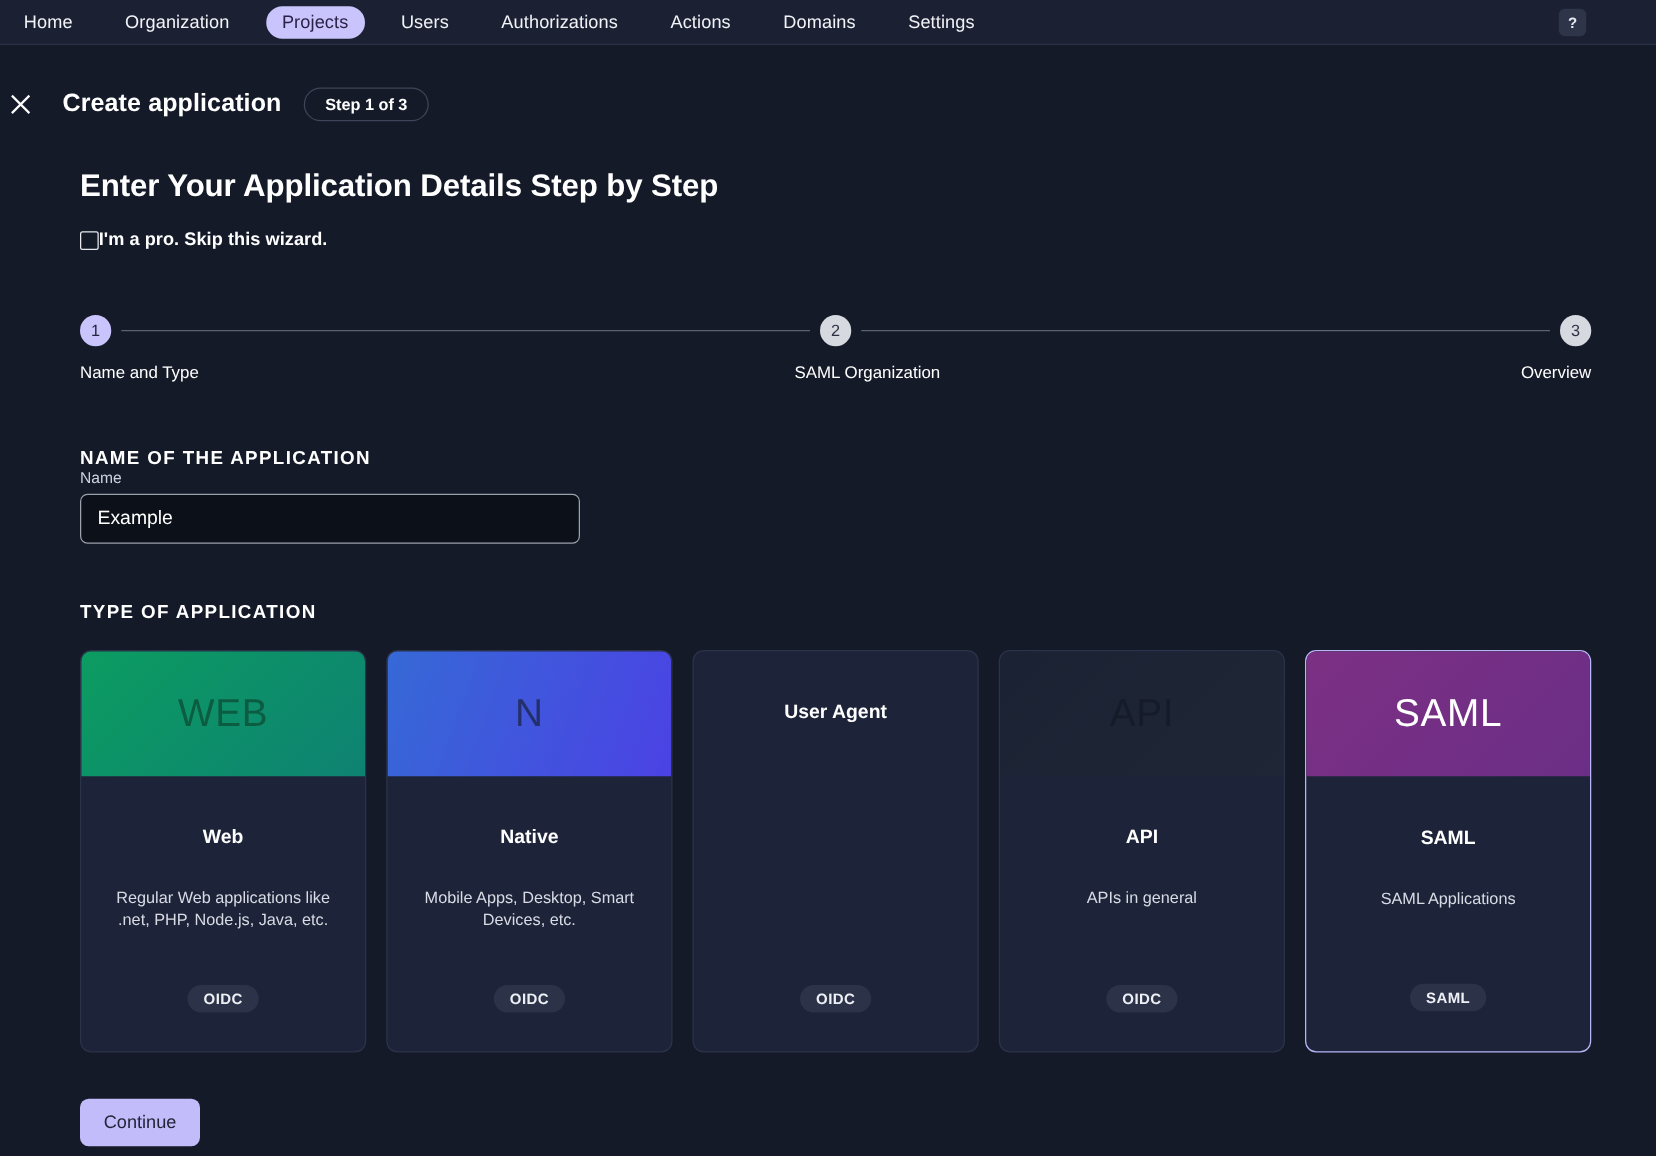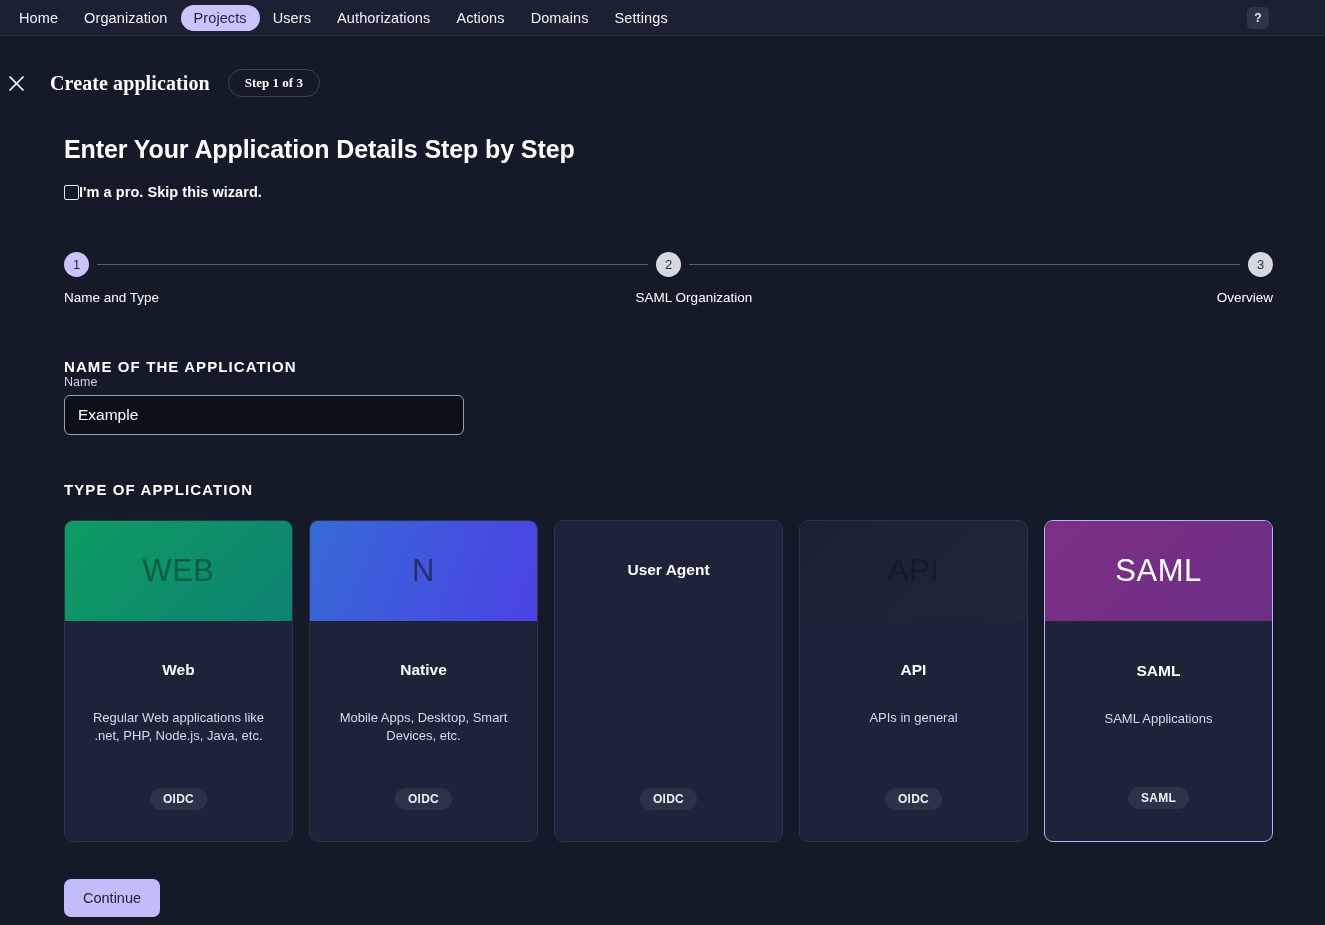--- a/index.html
+++ b/index.html
@@ -15,21 +15,21 @@
   
   .topnav {
     height: 36px;
     background: #1b2133;
     border-bottom: 1px solid #2a3147;
     display: flex;
     align-items: center;
     padding: 0 10px 0 0;
     position: relative;
   }
-  .nav-items { display: flex; align-items: center; gap: 0; padding-left: 6px; }
+  .nav-items { display: flex; align-items: center; gap: 16px; padding-left: 6px; }
   .nav-item {
     font-size: 14.5px;
     color: #f2f3f7;
     padding: 5px 13px;
     border-radius: 14px;
     cursor: pointer;
     white-space: nowrap;
     letter-spacing: .1px;
   }
   .nav-item.active {
@@ -50,21 +50,20 @@
     font-weight: bold;
   }
 
   
   .page { padding: 0 0 0 0; position: relative; height: 889px; }
 
   .page-head {
     display: flex;
     align-items: center;
     padding: 33px 0 0 0;
-    font-family: Liberation Serif, serif;
   }
   .close-x {
     width: 28px; height: 28px;
     margin-left: 0px;
     margin-right: 22px;
     display: flex; align-items: center; justify-content: center;
     cursor: pointer;
     color: #ffffff;
     flex: 0 0 auto;
     position: relative;

